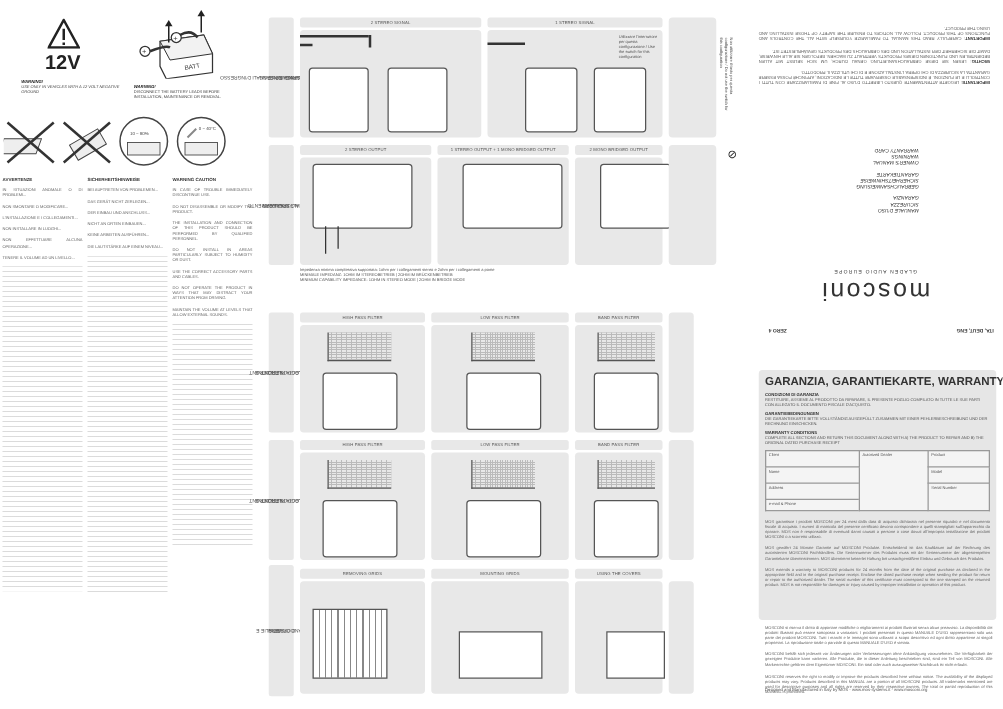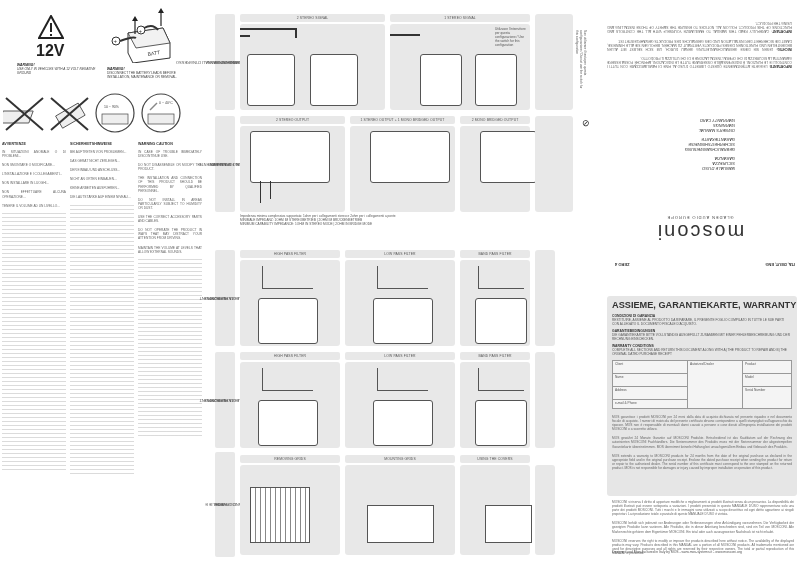--- a/index.html
+++ b/index.html
@@ -256,21 +256,21 @@
     <div style="font-size:20px;letter-spacing:2px;color:#333;font-weight:normal;">mosconi</div>
     <div style="font-size:4px;letter-spacing:1px;color:#444;">GLADEN AUDIO EUROPE</div>
   </div>
 
   <div class="flip abs" style="left:80px;top:262px;width:180px;display:flex;justify-content:space-between;font-size:4px;font-weight:bold;color:#333;">
     <span>ITA, DEUT, ENG</span>
     <span>ZERO 4</span>
   </div>
 
   <div class="abs" style="left:72px;top:296px;width:190px;height:200px;background:#e6e6e6;border-radius:3px;padding:4px 5px;box-sizing:border-box;">
-    <div style="font-size:9.2px;font-weight:bold;color:#333;white-space:nowrap;margin-bottom:4px;">ASSIEME, GARANTIEKARTE, WARRANTY</div>
+    <div style="font-size:9.2px;font-weight:bold;color:#333;white-space:nowrap;margin-bottom:4px;">GARANZIA, GARANTIEKARTE, WARRANTY</div>
     <div style="margin-bottom:3px;">
       <div style="font-size:3.4px;font-weight:bold;color:#333;">CONDIZIONI DI GARANZIA</div>
       <div style="font-size:3.2px;color:#555;line-height:4px;">RESTITUIRE, ASSIEME AL PRODOTTO DA RIPARARE, IL PRESENTE FOGLIO COMPILATO IN TUTTE LE SUE PARTI CON ALLEGATO IL DOCUMENTO FISCALE D'ACQUISTO.</div>
     </div>
     <div style="margin-bottom:3px;">
       <div style="font-size:3.4px;font-weight:bold;color:#333;">GARANTIEBEDINGUNGEN</div>
       <div style="font-size:3.2px;color:#555;line-height:4px;">DIE GARANTIEKARTE BITTE VOLLSTÄNDIG AUSGEFÜLLT ZUSAMMEN MIT EINER FEHLERBESCHREIBUNG UND DER RECHNUNG EINSCHICKEN.</div>
     </div>
     <div style="margin-bottom:4px;">
       <div style="font-size:3.4px;font-weight:bold;color:#333;">WARRANTY CONDITIONS</div>

